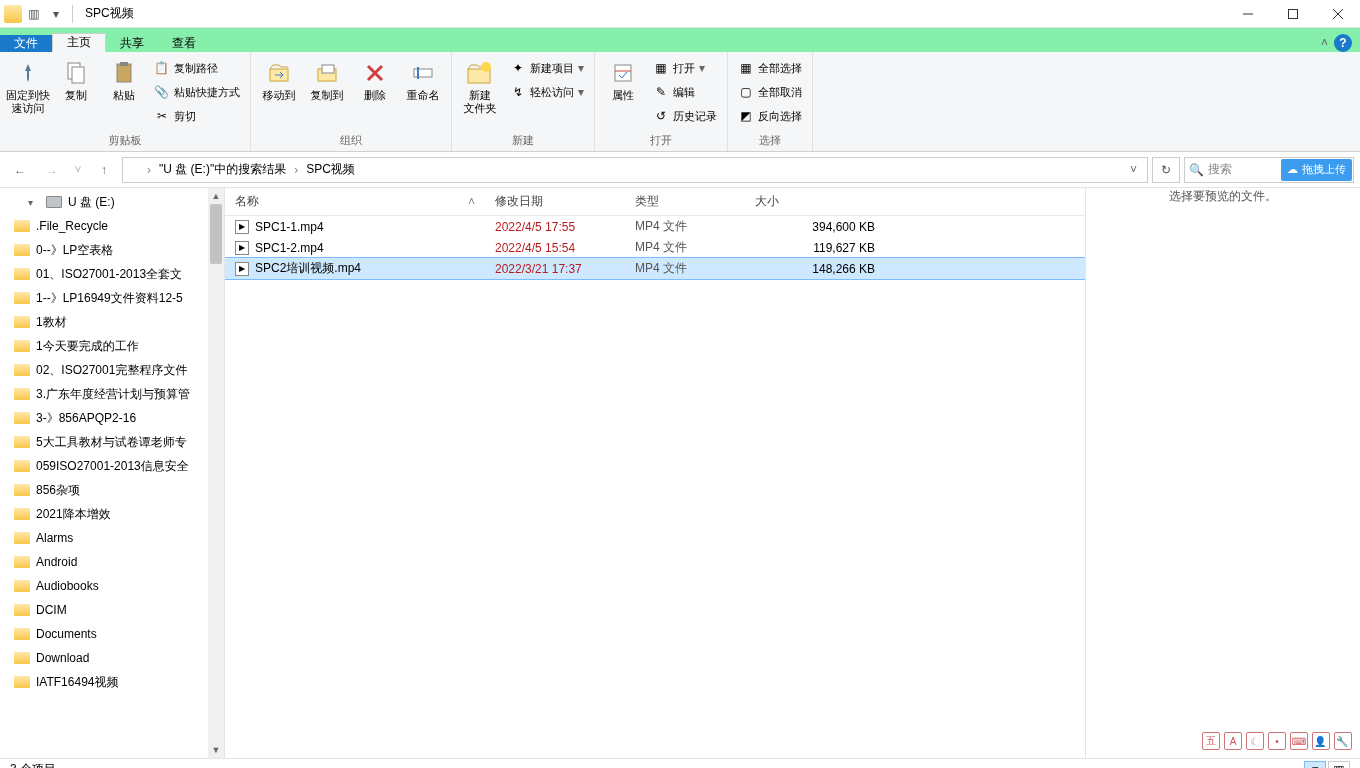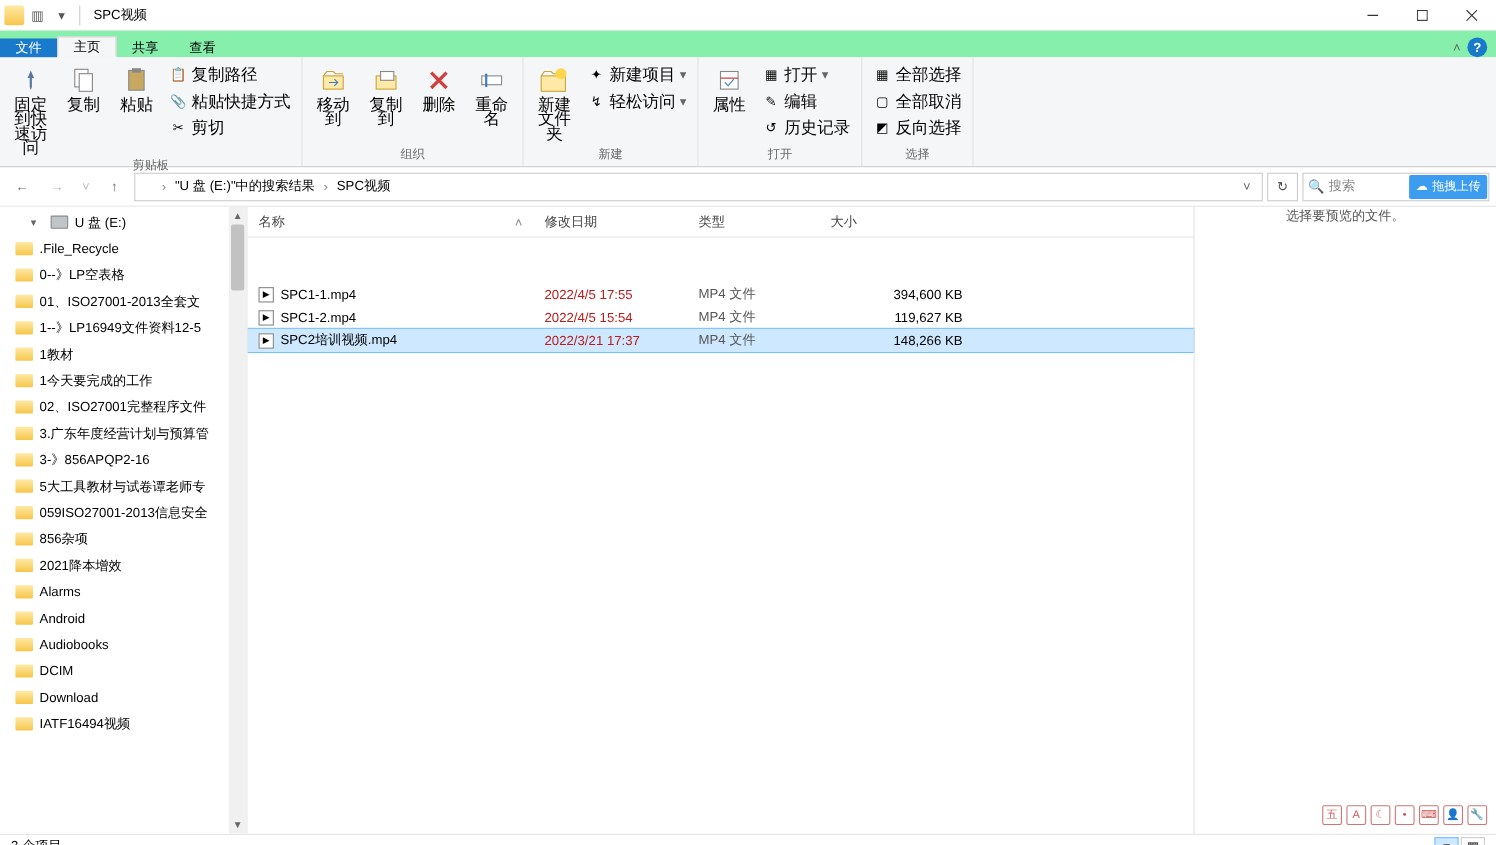--- a/index.html
+++ b/index.html
@@ -23,21 +23,21 @@
 .ribbon-tabs .help-btn { margin-left: auto; display: flex; align-items: center; gap: 6px; padding-right: 8px; }
 .help-circle { width: 18px; height: 18px; border-radius: 50%; background: #1979ca; color: #fff; display: flex; align-items: center; justify-content: center; font-weight: bold; }
 
 
 .ribbon { height: 100px; background: #f5f6f7; border-bottom: 1px solid #d0d0d0; display: flex; }
 .group { display: flex; flex-direction: column; border-right: 1px solid #e1e1e1; padding: 3px 6px 0 6px; }
 .group-items { flex: 1; display: flex; align-items: flex-start; gap: 4px; }
 .group-label { text-align: center; font-size: 11px; color: #666; padding: 2px 0 3px; }
 .big-btn { display: flex; flex-direction: column; align-items: center; width: 44px; padding-top: 2px; gap: 0; }
 .big-btn .ico { width: 32px; height: 32px; display: flex; align-items: center; justify-content: center; }
-.big-btn .lbl, .small-btn .lbl { font-size: 15px; text-align: center; line-height: 13px; }
+.big-btn .lbl, .small-btn .lbl { font-size: 11px; text-align: center; line-height: 13px; }
 .stack { display: flex; flex-direction: column; gap: 2px; padding-top: 2px; }
 .small-btn { display: flex; align-items: center; gap: 4px; height: 22px; padding: 0 4px; }
 .small-btn .ico { width: 16px; height: 16px; display: flex; align-items: center; justify-content: center; }
 
 
 .navbar { height: 36px; display: flex; align-items: center; padding: 4px 6px; gap: 4px; border-bottom: 1px solid #e5e5e5; }
 .nav-arrow { width: 28px; height: 24px; display: flex; align-items: center; justify-content: center; color: #6b6b6b; }
 .addr { flex: 1; height: 26px; border: 1px solid #ccc; display: flex; align-items: center; padding: 0 4px; gap: 2px; }
 .addr .crumb { padding: 0 4px; }
 .addr .chev { color: #888; padding: 0 2px; }
@@ -54,21 +54,21 @@
 .tree-row.drive { padding-left: 28px; font-weight: normal; }
 .tree-row.child { }
 .tree-row .exp { width: 12px; color: #666; font-size: 10px; }
 .drive-ico { width: 16px; height: 12px; background: #bfc5c9; border: 1px solid #888; border-radius: 1px; }
 .fold-ico { width: 16px; height: 12px; background: linear-gradient(#ffe9a6,#f7c64a); border-radius: 1px; }
 .scrollbar-v { position: absolute; right: 0; top: 0; width: 16px; height: 100%; background: #f0f0f0; }
 .scrollbar-v .thumb { position: absolute; left: 2px; right: 2px; top: 16px; height: 60px; background: #c2c2c2; border-radius: 2px; }
 .scrollbar-v .arr { position: absolute; left: 0; right: 0; height: 16px; display: flex; align-items: center; justify-content: center; color: #666; font-size: 9px; }
 
 .content { flex: 1; display: flex; }
-.filelist { flex: 1; display: flex; flex-direction: column; gap: 41px; }
+.filelist { flex: 1; display: flex; flex-direction: column; }
 .cols { height: 28px; display: flex; align-items: center; border-bottom: 1px solid #e8e8e8; }
 .col { padding: 0 10px; font-size: 12px; color: #444; display: flex; align-items: center; gap: 4px; }
 .col.name { width: 260px; }
 .col.date { width: 140px; }
 .col.type { width: 120px; }
 .col.size { width: 140px; text-align: right; }
 .row-item { height: 21px; display: flex; align-items: center; font-size: 12px; }
 .row-item.sel { background: #cde8ff; outline: 1px solid #7abdff; }
 .cell { padding: 0 10px; }
 .cell.name { width: 260px; display: flex; align-items: center; gap: 6px; }
@@ -398,20 +398,24 @@
         <div class="tree-row child">
           <div class="fold-ico"></div>
           <span>Audiobooks</span>
         </div>
         <div class="tree-row child">
           <div class="fold-ico"></div>
           <span>DCIM</span>
         </div>
         <div class="tree-row child">
           <div class="fold-ico"></div>
+          <span>Documents</span>
+        </div>
+        <div class="tree-row child">
+          <div class="fold-ico"></div>
           <span>Download</span>
         </div>
         <div class="tree-row child">
           <div class="fold-ico"></div>
           <span>IATF16494视频</span>
         </div>
       </div>
     <div class="scrollbar-v">
       <div class="arr" style="top:0">▲</div>
       <div class="thumb"></div>

